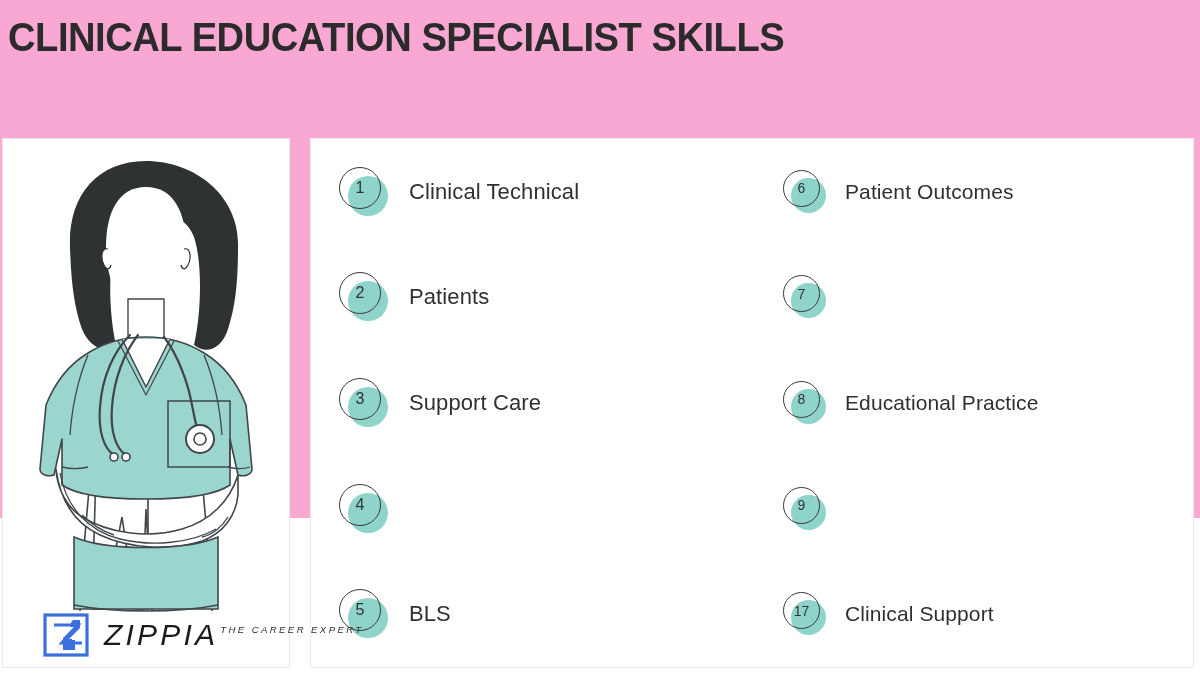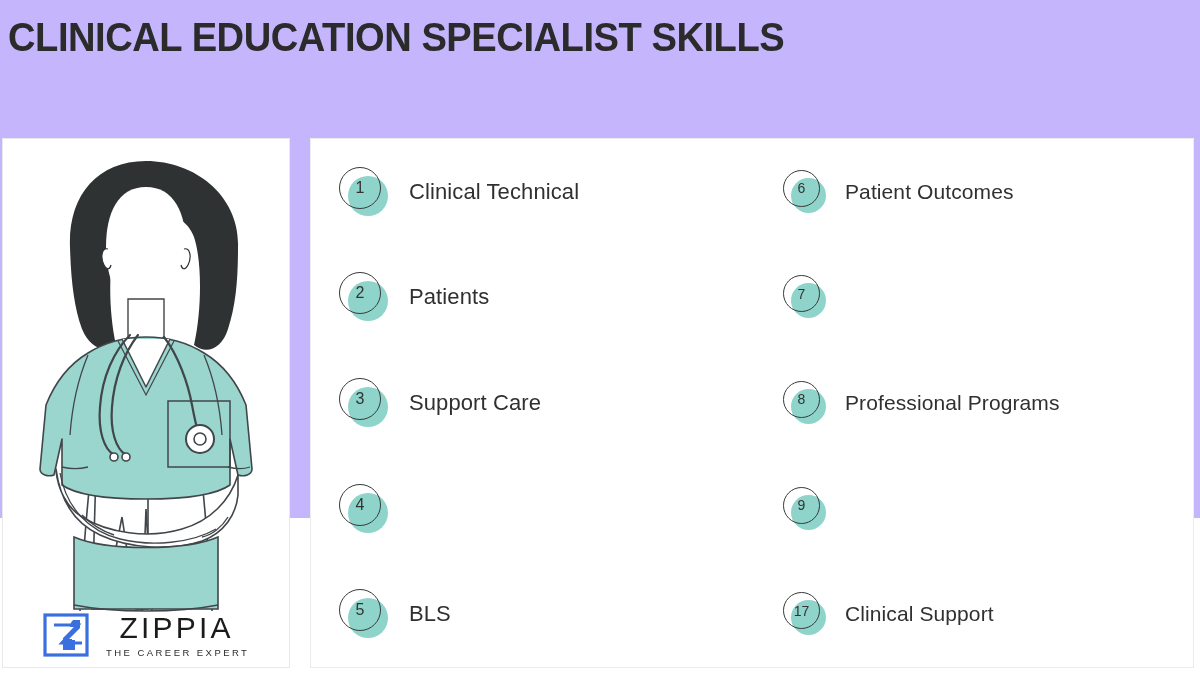--- a/index.html
+++ b/index.html
@@ -9,21 +9,21 @@
     height: 675px;
     background: #ffffff;
     font-family: "Liberation Sans", sans-serif;
     overflow: hidden;
   }
 
   .page {
     position: relative;
     width: 1200px;
     height: 518px;
-    background: #c4b5fd;
+    background: #f9a8d4;
     text-align: center;
   }
 
   
   .page-title {
     position: absolute;
     left: 8px;
     top: 14px;
     font-family: "Liberation Sans", sans-serif;
     font-weight: 700;
@@ -62,21 +62,21 @@
   .logo {
     position: absolute;
     left: 42px;
     top: 612px;
     display: flex;
     align-items: center;
     gap: 12px;
     z-index: 5;
   }
   .logo-mark { width: 50px; height: 46px; display: block; }
-  .logo-text-wrap { display: flex; flex-direction: column; line-height: 1; }
+  .logo-text-wrap { display: flex; flex-direction: row; line-height: 1; font-style: italic; }
   .logo-word {
     font-family: "Liberation Sans", sans-serif;
     font-weight: 400;
     font-size: 30px;
     letter-spacing: 3.2px;
     color: #1b1b1b;
   }
   .logo-tag {
     font-family: "Liberation Sans", sans-serif;
     font-weight: 400;
@@ -324,21 +324,21 @@
         </span>
         <span class="skill-label">Support Care</span>
       </div>
 
       <div class="skill-item col-right">
         <span class="badge">
           <span class="badge-blob"></span>
           <span class="badge-ring"></span>
           <span class="badge-num">8</span>
         </span>
-        <span class="skill-label">Professional Programs</span>
+        <span class="skill-label">Educational Practice</span>
       </div>
 
       <div class="skill-item col-left">
         <span class="badge">
           <span class="badge-blob"></span>
           <span class="badge-ring"></span>
           <span class="badge-num">4</span>
         </span>
       </div>
 

